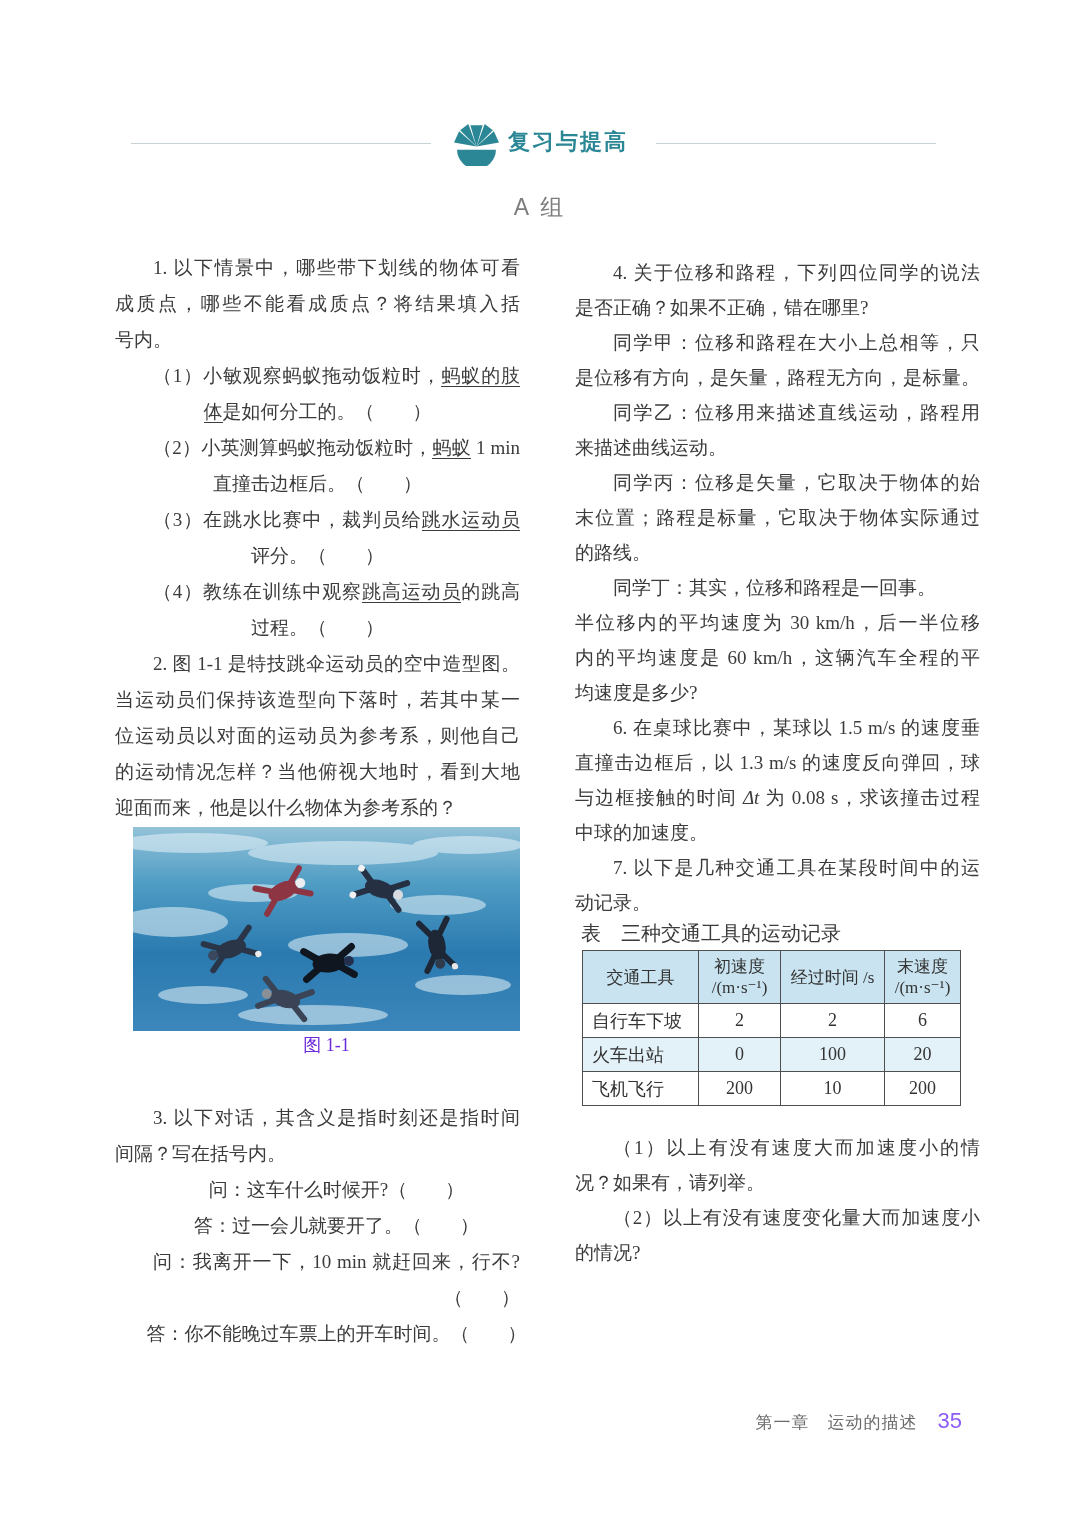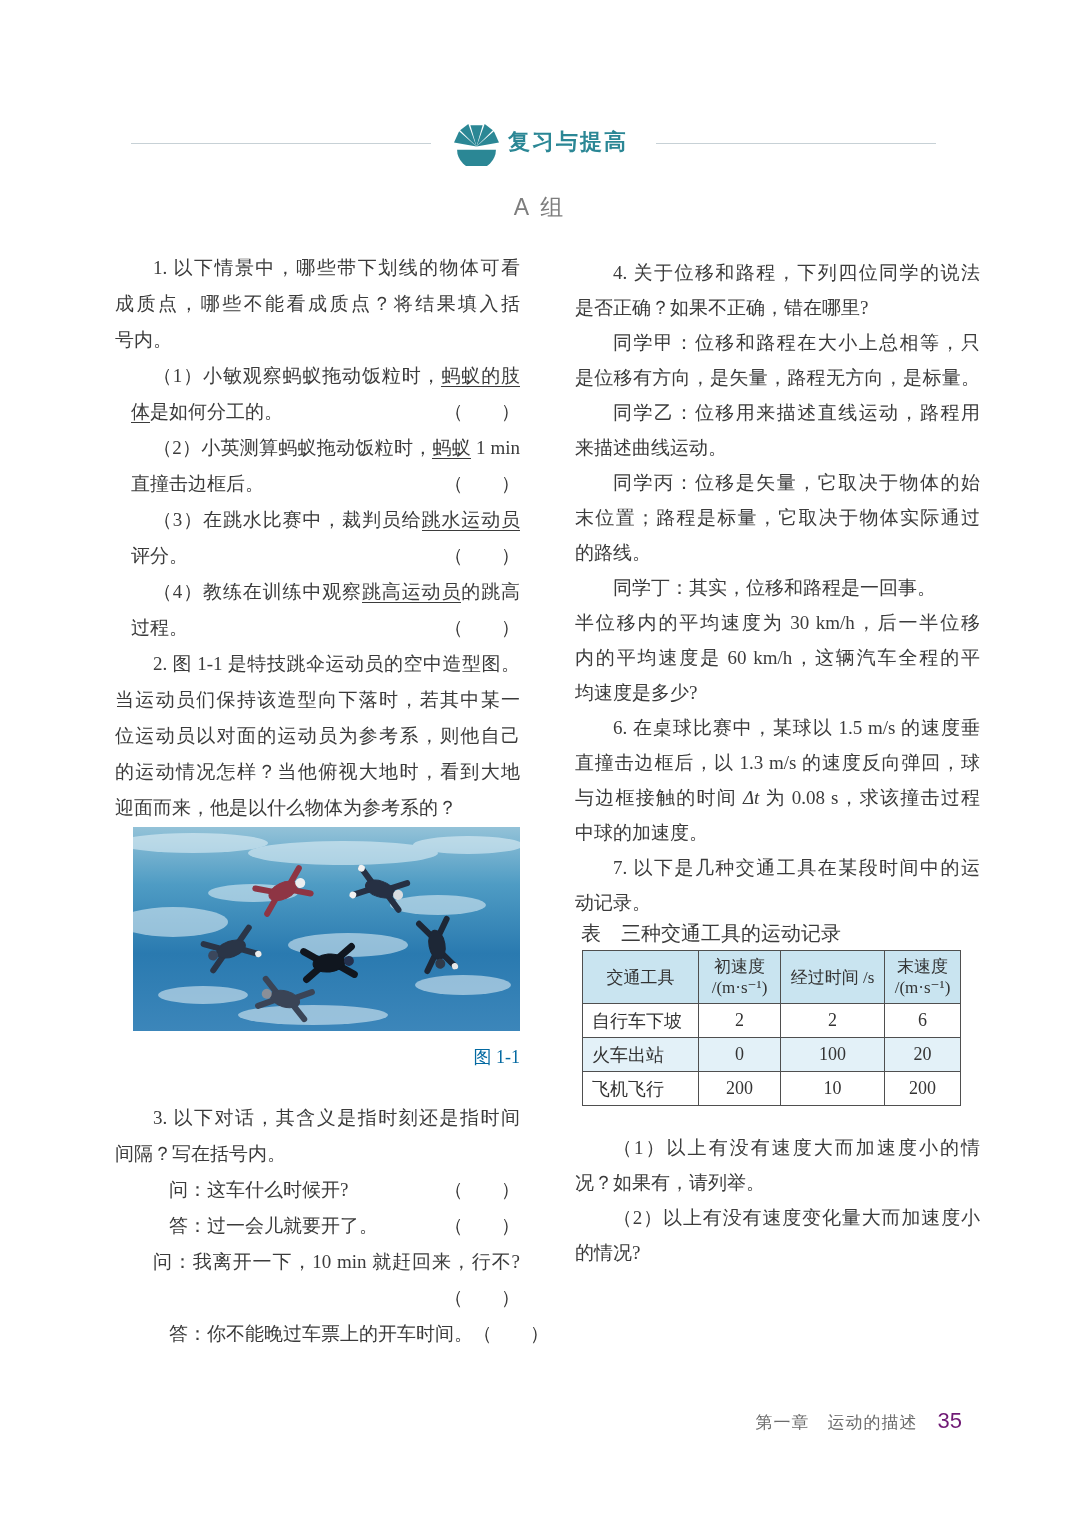--- a/index.html
+++ b/index.html
@@ -19,46 +19,46 @@
   
   .block{position:absolute;width:405px;}
   #q1q2{left:115px;top:250px;}
   #q3blk{left:115px;top:1100px;}
   #rcol{left:575px;top:255px;}
 
   .line{height:36px;line-height:36px;font-size:19px;white-space:nowrap;}
   #rcol .line{height:35px;line-height:35px;}
   .indent{padding-left:38px;}
   .fill{white-space:normal;text-align:justify;text-align-last:justify;overflow:hidden;}
-  .paren-line{display:flex;justify-content:space-between;white-space:nowrap;margin-left:16px;}
+  .paren-line{display:flex;justify-content:center;white-space:nowrap;}
   .paren-end{display:flex;justify-content:flex-end;}
   .u{border-bottom:1.5px solid #3b3b3b;}
   .it{font-style:italic;}
 
   
   #figure{position:absolute;left:133px;top:827px;width:387px;}
   #figure svg{display:block;}
-  .fig-caption{margin-top:15px;text-align:right;font-size:18px;height:22px;line-height:22px;color:#0369a1;}
+  .fig-caption{margin-top:3px;text-align:center;font-size:18px;height:22px;line-height:22px;color:#6d28d9;}
 
   
   .tbl-caption{height:26px;line-height:26px;font-size:20px;padding-left:6px;margin-top:0;}
   table.rec{border-collapse:collapse;table-layout:fixed;width:378px;margin-left:7px;margin-top:4px;
             font-size:18px;color:#333;}
   table.rec th,table.rec td{border:1px solid #4f4f4f;padding:0;text-align:center;font-weight:normal;}
   table.rec th{background:#c9e4f0;height:52px;font-size:17px;line-height:21px;}
   table.rec td{height:33px;background:#ffffff;}
   table.rec tr.alt td{background:#e3f1f8;}
   table.rec td.veh{text-align:left;padding-left:9px;}
   .hdr2{display:block;}
 
   
   .footer{position:absolute;top:1408px;right:118px;display:flex;align-items:baseline;
           font-family:Liberation Sans, sans-serif;}
   .footer .chap{font-size:17px;color:#6b6b6b;letter-spacing:1px;}
-  .footer .num{font-size:22px;color:#701a75;margin-left:20px;}
+  .footer .num{font-size:22px;color:#8b5cf6;margin-left:20px;}
 </style>
 </head>
 <body>
 
 <div class="page">
 
   <div class="hline l"></div>
   <div class="hline r"></div>
   <svg class="logo" viewBox="0 0 46 46">
     <g fill="#2b8795">

